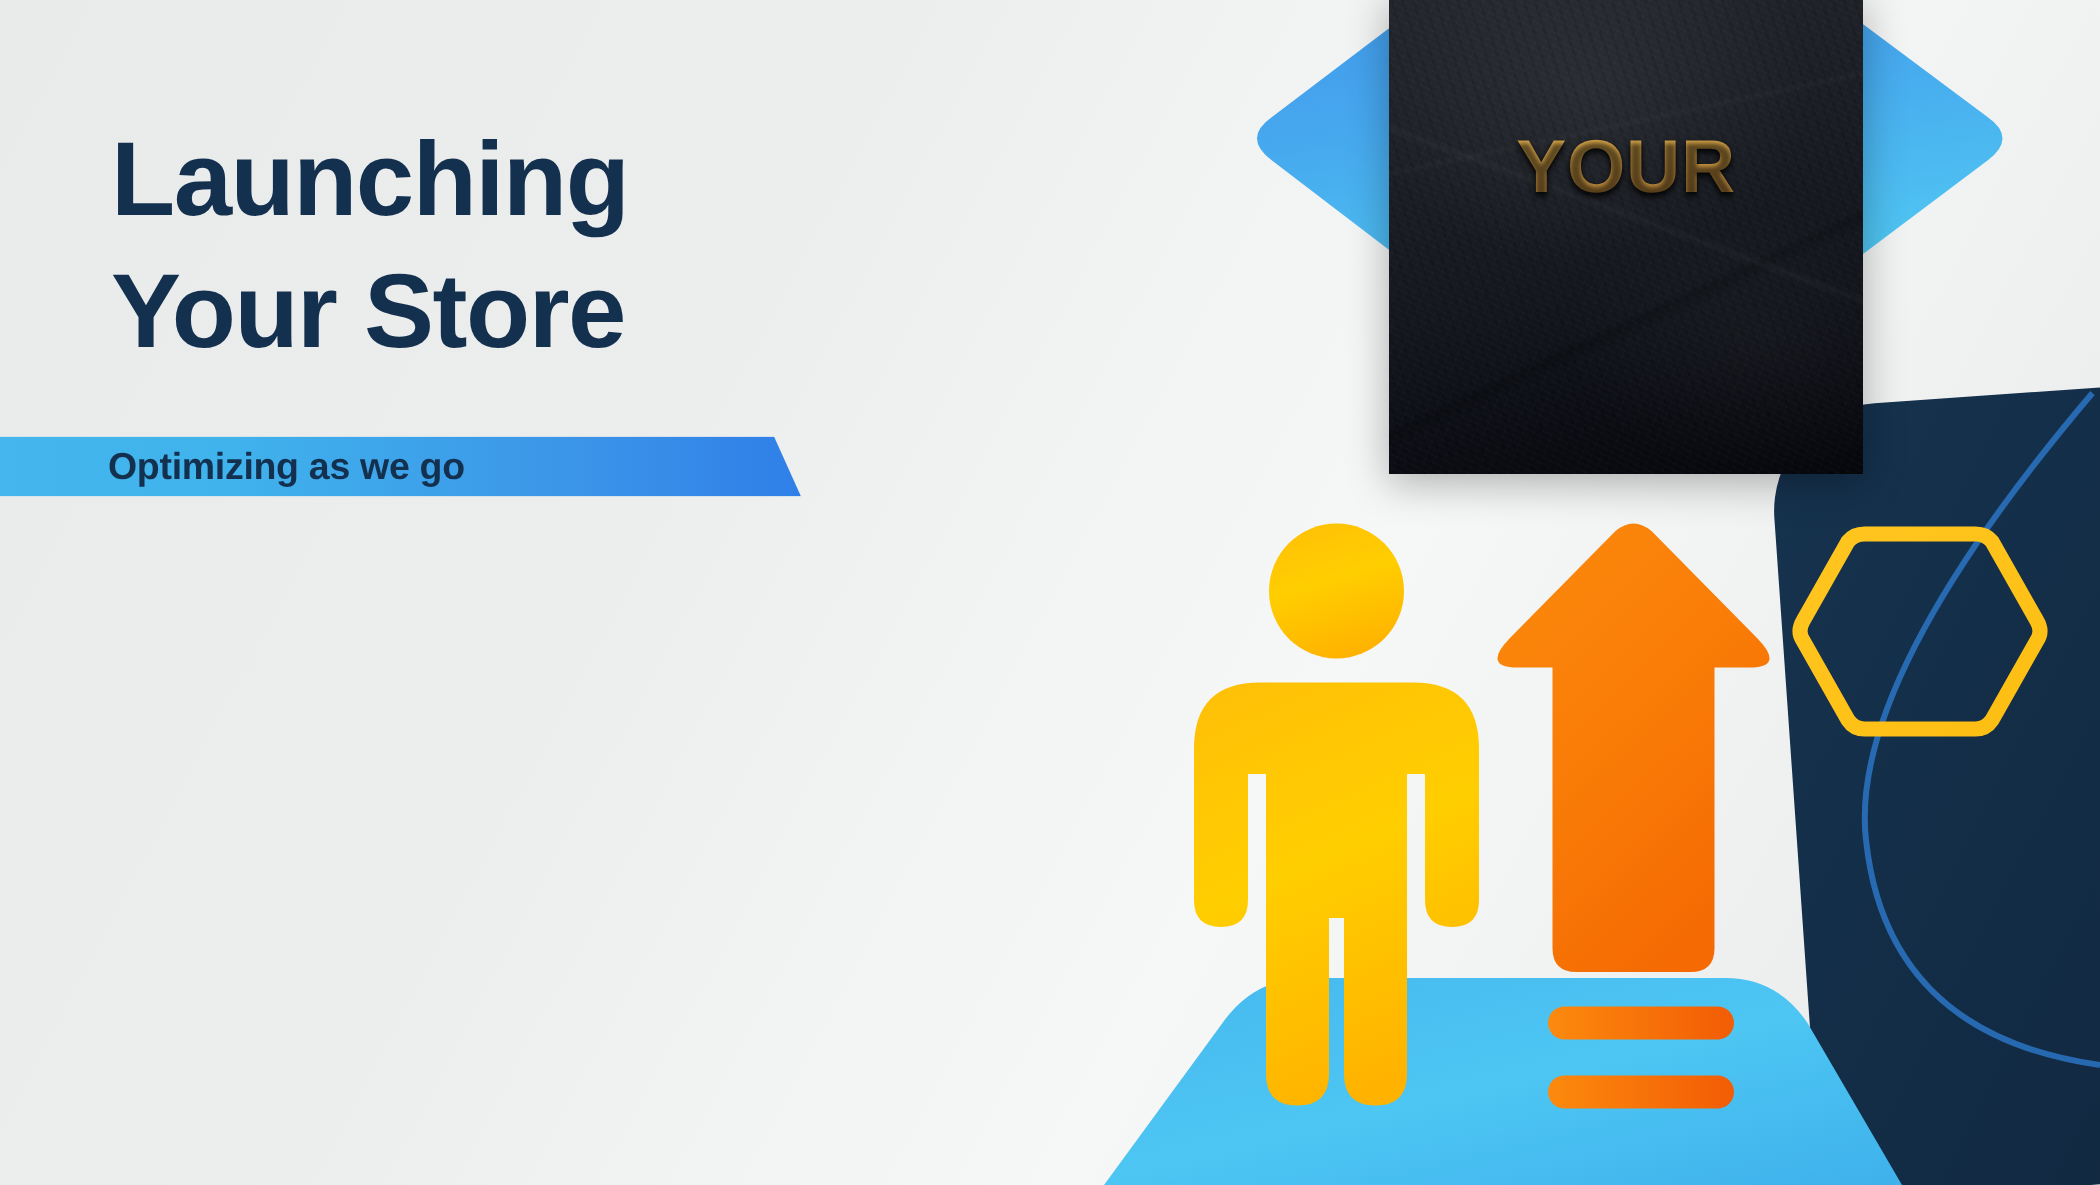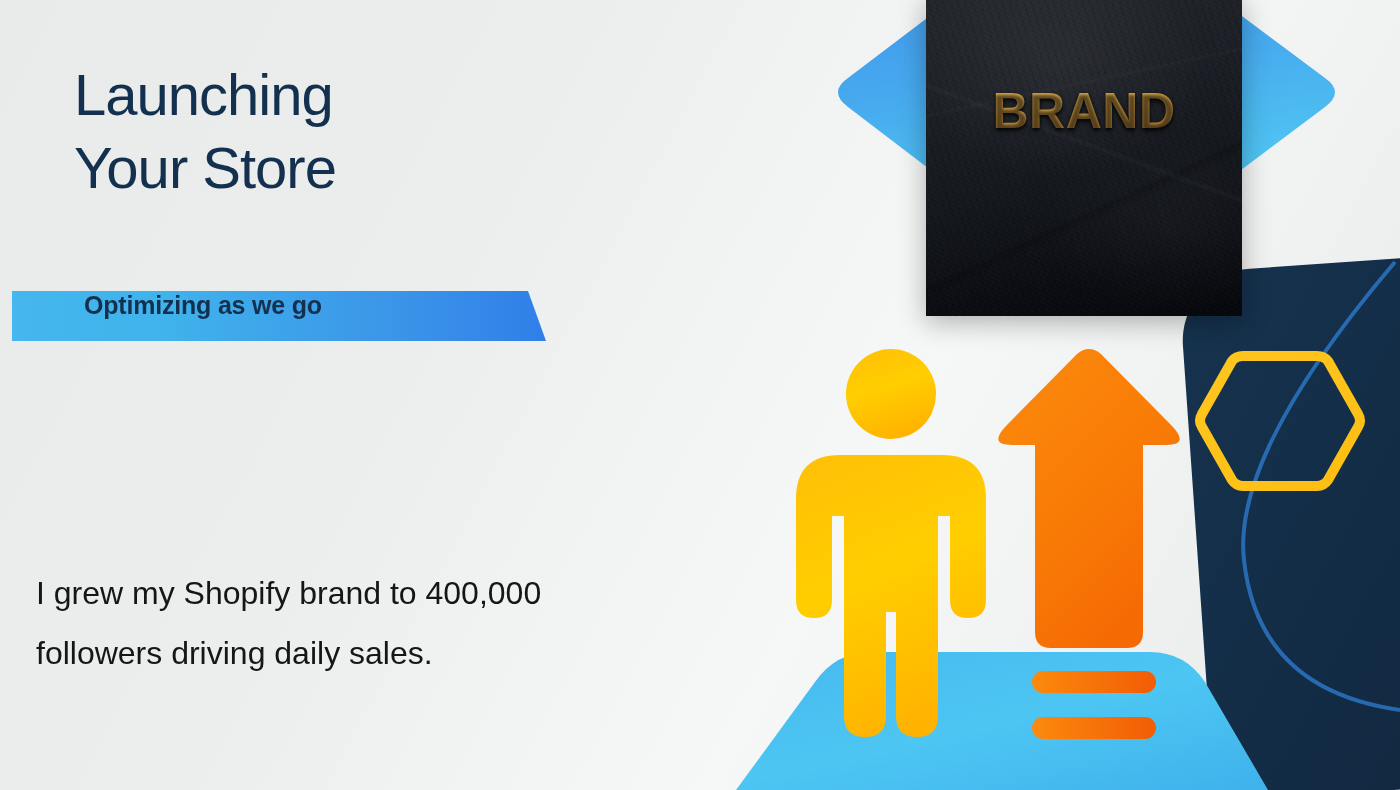--- a/index.html
+++ b/index.html
@@ -72,38 +72,39 @@
     -webkit-text-fill-color: transparent;
     text-shadow: 0 2px 3px rgba(0,0,0,0.55);
     filter: drop-shadow(0 2px 2px rgba(0,0,0,0.6));
   }
   #brand-text .l2 { font-size: 56px; letter-spacing: 0px; }
 
   
   #headline {
     position: absolute;
     left: 74px;
-    top: 59px;
+    top: 76px;
     width: 640px;
     color: #13304f;
-    font-weight: normal;
-    font-size: 58px;
+    font-weight: bold;
+    font-size: 70px;
     line-height: 1.25;
     letter-spacing: -1px;
     white-space: pre-line;
   }
   #subtitle-banner {
     position: absolute;
-    left: 12px;
+    left: 0;
     top: 291px;
     width: 534px;
-    height: 50px;
+    height: 40px;
     background: linear-gradient(90deg, #45b6ee 0%, #40b3ec 28%, #3b93e8 74%, #2f7fe8 100%);
     clip-path: polygon(0 0, 516px 0, 534px 100%, 0 100%);
     display: flex;
+    align-items: center;
   }
   #subtitle-text {
     margin-left: 72px;
     color: #13304f;
     font-weight: bold;
     font-size: 25px;
     letter-spacing: -0.2px;
   }
   .body-para {
     position: absolute;
@@ -198,27 +199,25 @@
                  Q 1324 486 1317 486 L 1243 486 Q 1236 486 1232 480 L 1202 427 Q 1198 421 1202 414
                  L 1232 361 Q 1236 356 1243 356 Z" fill="none" stroke="url(#gradYellowHex)" stroke-width="10" stroke-linejoin="round"></path>
       </g>
     </svg>
   </div>
 
   <div id="brand-panel">
     <div class="grain"></div>
     <div class="crack"></div>
     <div id="brand-text">
-      <div class="l1">BRAND</div>
+      <div class="l1">YOUR</div>
     </div>
   </div>
 
   <div id="headline">Launching
 Your Store</div>
 
   <div id="subtitle-banner">
     <span id="subtitle-text">Optimizing as we go</span>
   </div>
 
-  <div class="body-para" id="body-2">I grew my Shopify brand to 400,000
-followers driving daily sales.</div>
 
 </div>
 
 </body></html>

